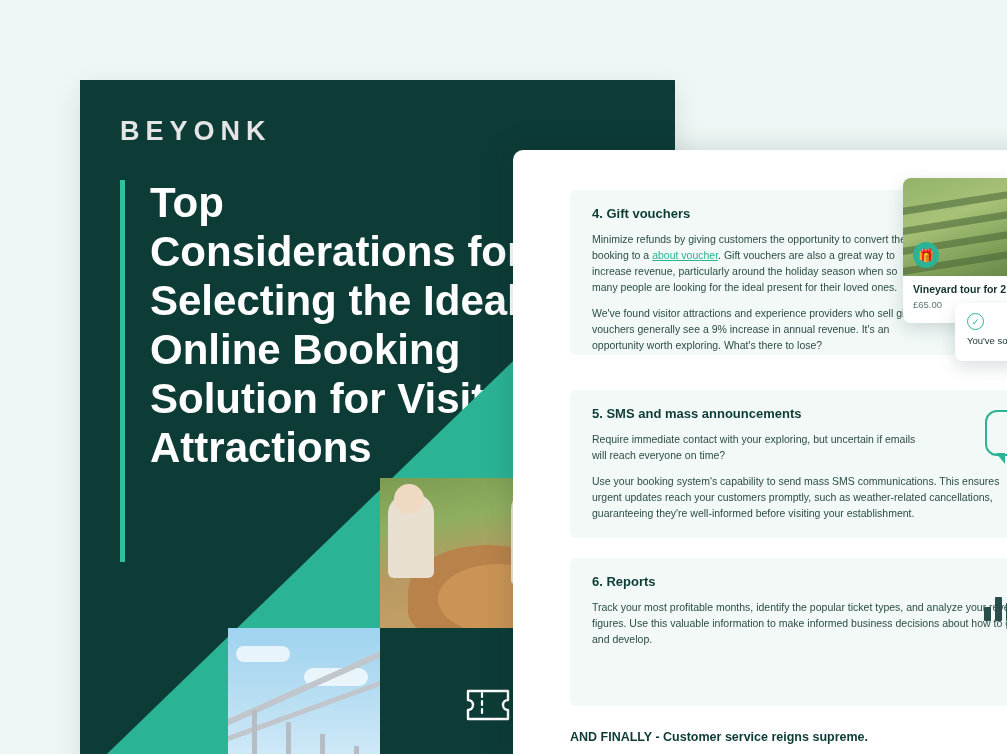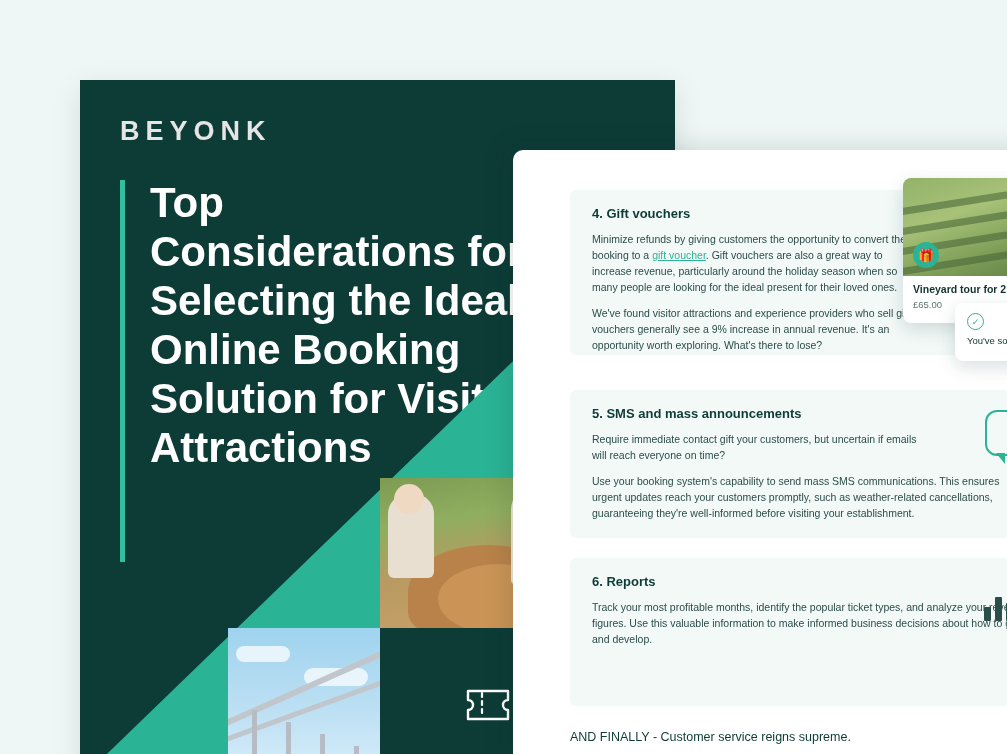--- a/index.html
+++ b/index.html
@@ -235,21 +235,21 @@
     color: #2bb396;
     text-decoration: underline;
   }
 
   .final-line {
     position: absolute;
     left: 57px;
     top: 580px;
     color: #0d3b36;
     font-size: 12.5px;
-    font-weight: normal;
+    font-weight: bold;
   }
 
   
   .card-voucher {
     position: absolute;
     left: 903px;
     top: 178px;
     width: 158px;
     height: 145px;
     background: #ffffff;
@@ -392,27 +392,27 @@
       <path d="M3 6 h40 v9 a5 5 0 0 0 0 10 v9 H3 v-9 a5 5 0 0 0 0 -10 Z" fill="none" stroke="#ffffff" stroke-width="2.4" stroke-linejoin="round"></path>
       <path d="M17 8 v4 M17 16 v4 M17 24 v4" stroke="#ffffff" stroke-width="2.2" stroke-linecap="round"></path>
     </svg>
   </div>
 </div>
 
 <div class="doc">
 
   <div class="section s4">
     <div class="sec-title">4. Gift vouchers</div>
-    <p class="sec-p"><span>Minimize refunds by giving customers the opportunity to convert their booking to a </span><a class="link" href="#">gift voucher</a><span>. Gift vouchers are also a great way to increase revenue, particularly around the holiday season when so many people are looking for the ideal present for their loved ones.</span></p>
+    <p class="sec-p"><span>Minimize refunds by giving customers the opportunity to convert their booking to a </span><a class="link" href="#">about voucher</a><span>. Gift vouchers are also a great way to increase revenue, particularly around the holiday season when so many people are looking for the ideal present for their loved ones.</span></p>
     <p class="sec-p">We've found visitor attractions and experience providers who sell gift vouchers generally see a 9% increase in annual revenue. It's an opportunity worth exploring. What's there to lose?</p>
   </div>
 
   <div class="section s5">
     <div class="sec-title">5. SMS and mass announcements</div>
-    <p class="sec-p">Require immediate contact gift your customers, but uncertain if emails will reach everyone on time?</p>
+    <p class="sec-p">Require immediate contact with your exploring, but uncertain if emails will reach everyone on time?</p>
     <p class="sec-p wide">Use your booking system's capability to send mass SMS communications. This ensures urgent updates reach your customers promptly, such as weather-related cancellations, guaranteeing they're well-informed before visiting your establishment.</p>
   </div>
 
   <div class="section s6">
     <div class="sec-title">6. Reports</div>
     <p class="sec-p wide">Track your most profitable months, identify the popular ticket types, and analyze your revenue figures. Use this valuable information to make informed business decisions about how to grow and develop.</p>
   </div>
 
   <div class="final-line">AND FINALLY  - Customer service reigns supreme.</div>
 </div>

